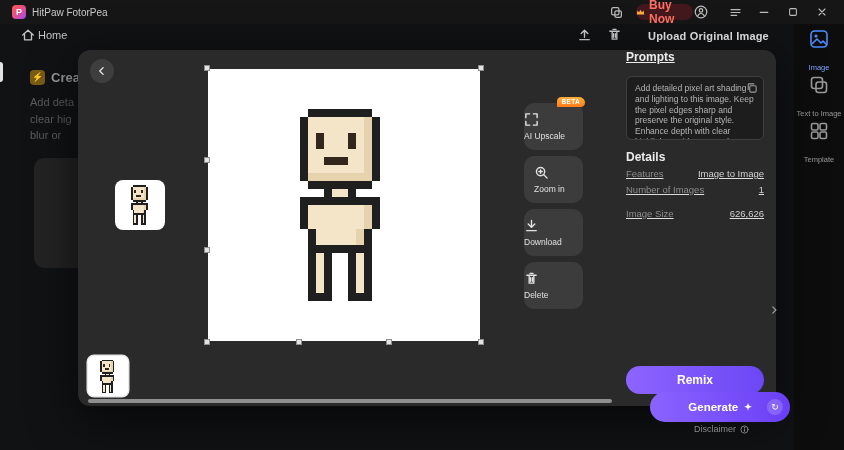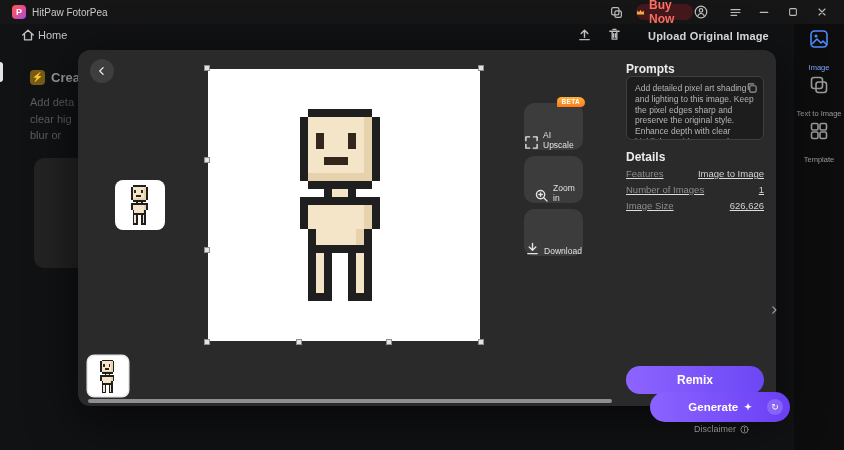--- a/index.html
+++ b/index.html
@@ -55,21 +55,21 @@
   .thumb-left .pixel-art { width:22px; height:40px; }
   .thumb-bottom { left:10px; top:306px; width:40px; height:40px; border-radius:6px; box-shadow:0 0 0 1.5px #e9e9e9; }
   .thumb-bottom .pixel-art { width:18px; height:33px; }
 
   .canvas { left:130px; top:19px; width:272px; height:272px; background:#fff;
     display:flex; align-items:center; justify-content:center; }
   .canvas .pixel-art { width:104px; height:192px; }
   .handle { position:absolute; width:6px; height:6px; background:#e3e3e3; border:1px solid #8f8f8f; }
 
   .action-btn { left:446px; width:59px; height:47px; background:#3c3c3d; border-radius:10px;
-    display:flex; flex-direction:row; align-items:flex-end; justify-content:center; gap:4px;
+    display:flex; flex-direction:column; align-items:flex-start; justify-content:center; gap:4px;
     color:#e3e3e3; cursor:default; }
   .action-btn .lbl { font-size:8.5px; color:#e0e0e0; }
   .beta-badge { position:absolute; right:-2px; top:-6px; padding:1px 5px 2px;
     background:linear-gradient(180deg,#ffb03a,#ff7a1a); color:#fff; font-size:6.5px; font-weight:bold;
     border-radius:6px 8px 6px 1px; letter-spacing:.3px; }
 
   .rp-title { left:548px; font-size:12px; font-weight:bold; color:#ececec; }
   .prompt-box { left:548px; top:26px; width:138px; height:64px; background:#1d1d1e;
     border:1px solid #3f3f40; border-radius:6px; padding:6px 8px; overflow:hidden; }
   .prompt-text { font-size:8.5px; line-height:10.8px; color:#b5b5b5; }
@@ -666,42 +666,50 @@
       <span class="lbl">Zoom in</span>
     </div>
     <div class="abs action-btn" style="top:159px;">
       <span>
         <svg width="15" height="15" viewBox="0 0 16 16" fill="none" stroke="currentColor" stroke-width="1.5" stroke-linecap="round" stroke-linejoin="round">
           <path d="M8 2.5 V10 M4.5 6.5 L8 10 L11.5 6.5 M3 13.5 H13"></path>
         </svg>
       </span>
       <span class="lbl">Download</span>
     </div>
-
-    <div class="abs rp-title" style="top:12px;">Prompts</div>
+    <div class="abs action-btn" style="top:212px;">
+      <span>
+        <svg width="15" height="15" viewBox="0 0 16 16" fill="none" stroke="currentColor" stroke-width="1.4" stroke-linecap="round" stroke-linejoin="round">
+          <path d="M3 4.5 H13 M6.3 2.5 H9.7 M5.5 4.5 V13 H10.5 V4.5 M7 7 V11 M9 7 V11"></path>
+        </svg>
+      </span>
+      <span class="lbl">Delete</span>
+    </div>
+
+    <div class="abs rp-title" style="top:0;text-decoration:underline;">Prompts</div>
     <div class="abs prompt-box">
       <div class="prompt-text">Add detailed pixel art shading and lighting to this image. Keep the pixel edges sharp and preserve the original style. Enhance depth with clear highlights, midtones, and shadows based on a single light</div>
       <span class="copy-btn">
         <svg width="12" height="12" viewBox="0 0 16 16" fill="none" stroke="currentColor" stroke-width="1.5" stroke-linejoin="round">
           <rect x="5" y="5" width="8.5" height="8.5" rx="1.5"></rect>
             <path d="M3 10.5 V3.5 A1 1 0 0 1 4 2.5 H11"></path>
         </svg>
       </span>
     </div>
 
     <div class="abs rp-title" style="top:100px;">Details</div>
     <div class="abs detail-row" style="top:118px;">
       <span class="k">Features</span>
       <span class="v">Image to Image</span>
     </div>
     <div class="abs detail-row" style="top:134px;text-align:center;">
       <span class="k">Number of Images</span>
       <span class="v">1</span>
     </div>
-    <div class="abs detail-row" style="top:150px;">
+    <div class="abs detail-row" style="top:158px;">
       <span class="k">Image Size</span>
       <span class="v">626,626</span>
     </div>
 
     <button class="abs remix-btn">Remix</button>
 
     <div class="abs thumb thumb-bottom">
       <div class="pixel-art">
           <svg viewBox="0 0 13 24" preserveAspectRatio="xMidYMid meet" shape-rendering="crispEdges" style="width:100%;height:100%;display:block">
             <rect x="2" y="0" width="1" height="1" fill="#1f1f1f"></rect>

